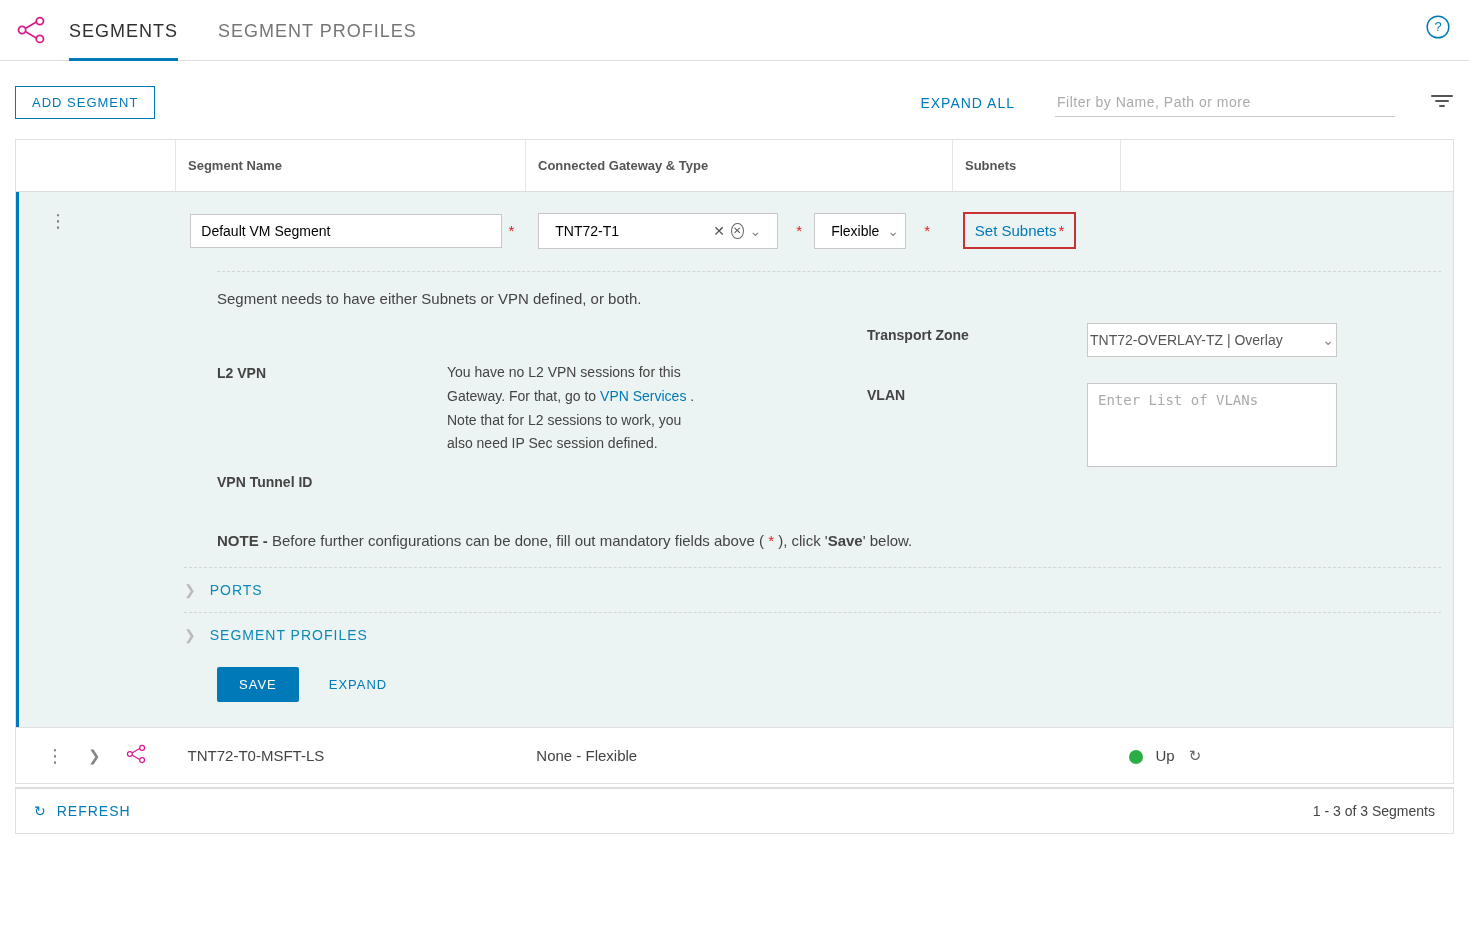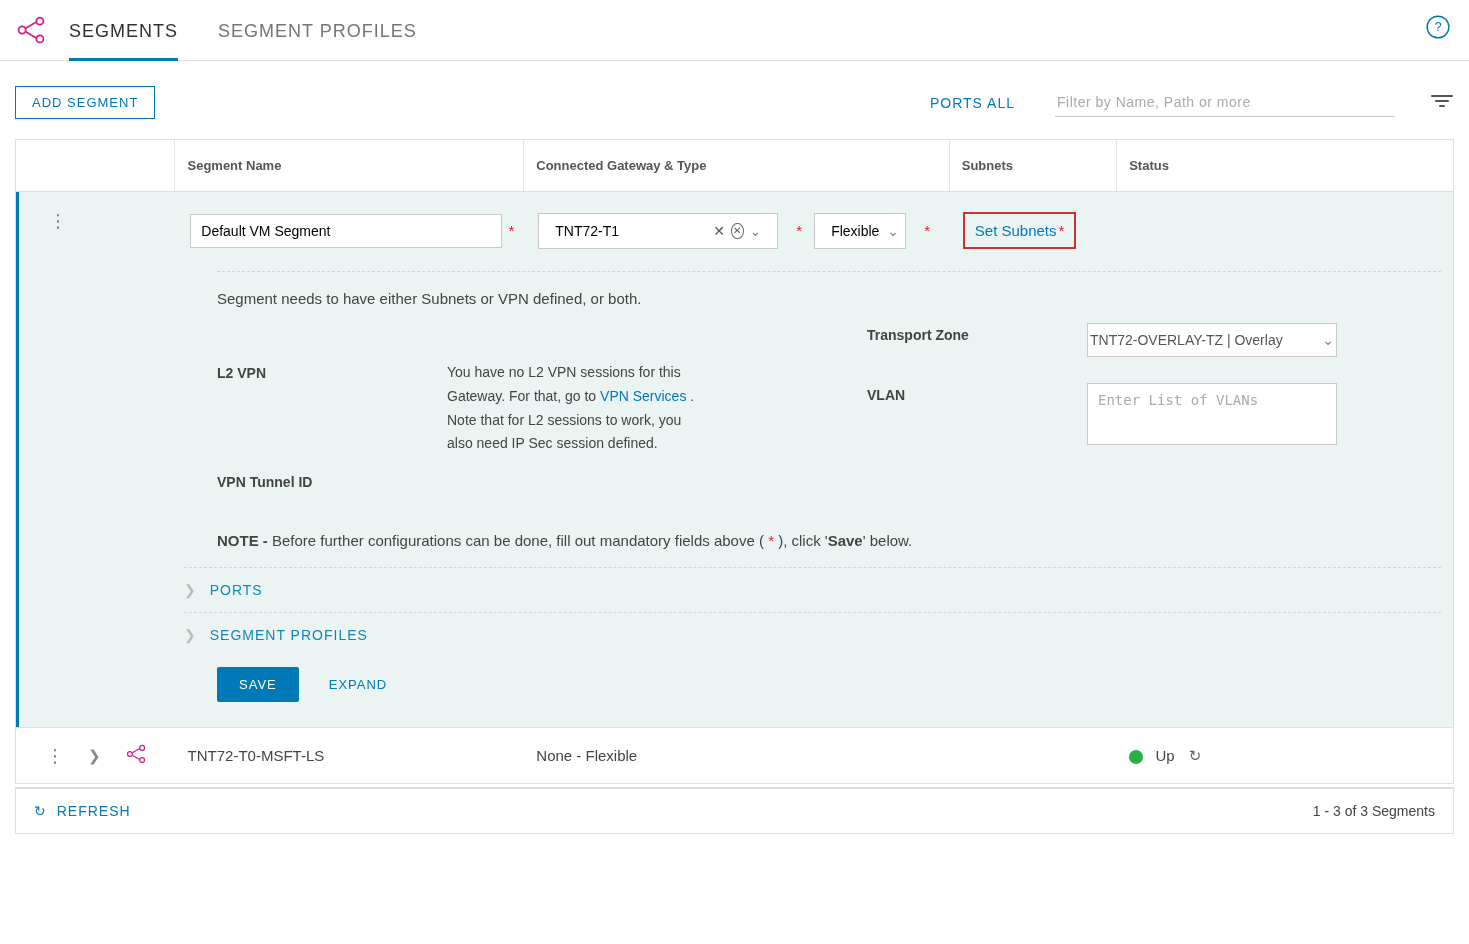--- a/index.html
+++ b/index.html
@@ -160,21 +160,21 @@
   .form-val { flex: 1; font-size: 14px; }
   .form-val.vpn { max-width: 260px; line-height: 1.7; color:#444; }
   .form-val a { color:#0079b8; text-decoration:none; }
   .tz-select {
     display:flex; align-items:center;
     border: 1px solid #c8c8c8; background:#fff;
     padding: 8px 2px; width: 250px; font-size:14px;
     color:#555; justify-content:space-between;
   }
   .vlan-input {
-    width: 250px; height: 62px; border:1px solid #c8c8c8; background:#fff;
+    width: 250px; height: 84px; border:1px solid #c8c8c8; background:#fff;
     padding: 8px 10px; font-size:14px; resize:none;
   }
 
   .note-line {
     padding: 28px 12px 18px 198px;
     font-size: 15px; color:#444;
   }
   .note-line .bold { font-weight: 700; }
   .divider2 { border-top: 1px dashed #cfd6d5; margin: 0 12px 0 165px; }
 
@@ -243,40 +243,39 @@
     <svg width="26" height="26" viewBox="0 0 36 36">
         <circle cx="18" cy="18" r="15" fill="none" stroke="#0079b8" stroke-width="2"></circle>
         <text x="18" y="24" text-anchor="middle" font-size="18" fill="#0079b8">?</text>
       </svg>
   </span>
 </div>
 
 <div class="toolbar">
   <button class="btn-outline">ADD SEGMENT</button>
   <div class="toolbar-spacer"></div>
-  <button class="link-btn">PORTS ALL</button>
+  <button class="link-btn">EXPAND ALL</button>
   <input class="filter-input" placeholder="Filter by Name, Path or more" style="">
   <span class="filter-settings">
     <svg width="24" height="18" viewBox="0 0 24 18">
         <g stroke="#555" stroke-width="2" stroke-linecap="round">
           <line x1="2" y1="4" x2="22" y2="4"></line>
           <line x1="6" y1="9" x2="18" y2="9"></line>
           <line x1="10" y1="14" x2="14" y2="14"></line>
         </g>
       </svg>
   </span>
 </div>
 
 <div class="table-wrap">
   <div class="thead">
     <div class="col actions"></div>
     <div class="col segname">Segment Name</div>
     <div class="col gateway">Connected Gateway &amp; Type</div>
     <div class="col subnets">Subnets</div>
-    <div class="col status">Status</div>
   </div>
 
   <div class="row-edit">
     <div class="row-edit-top">
       <div class="cell actions">
         <span class="kebab-edit">⋮</span>
       </div>
       <div class="cell segname" style="display:flex;align-items:center;">
         <input class="text-input" value="Default VM Segment" style="">
         <span class="req">*</span>

